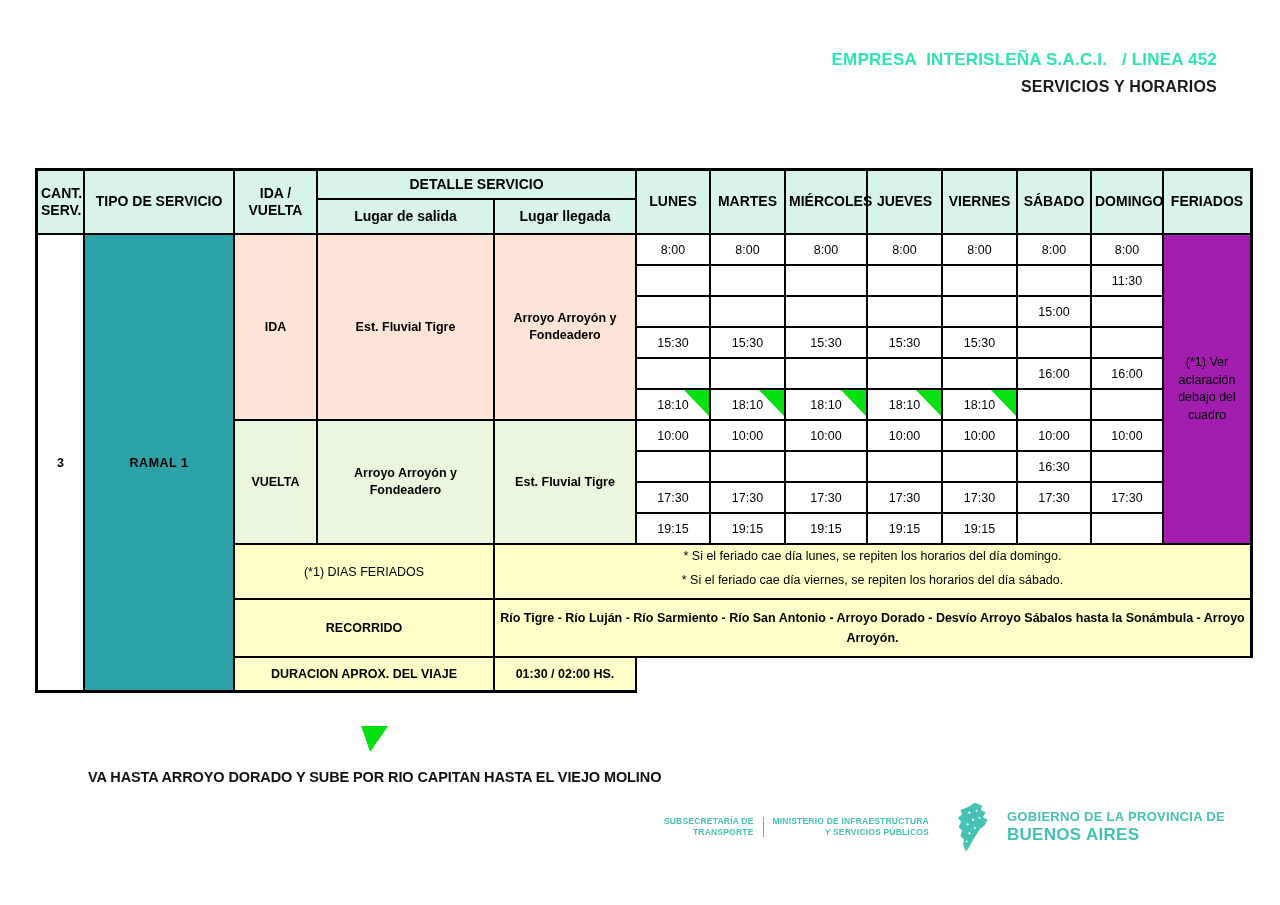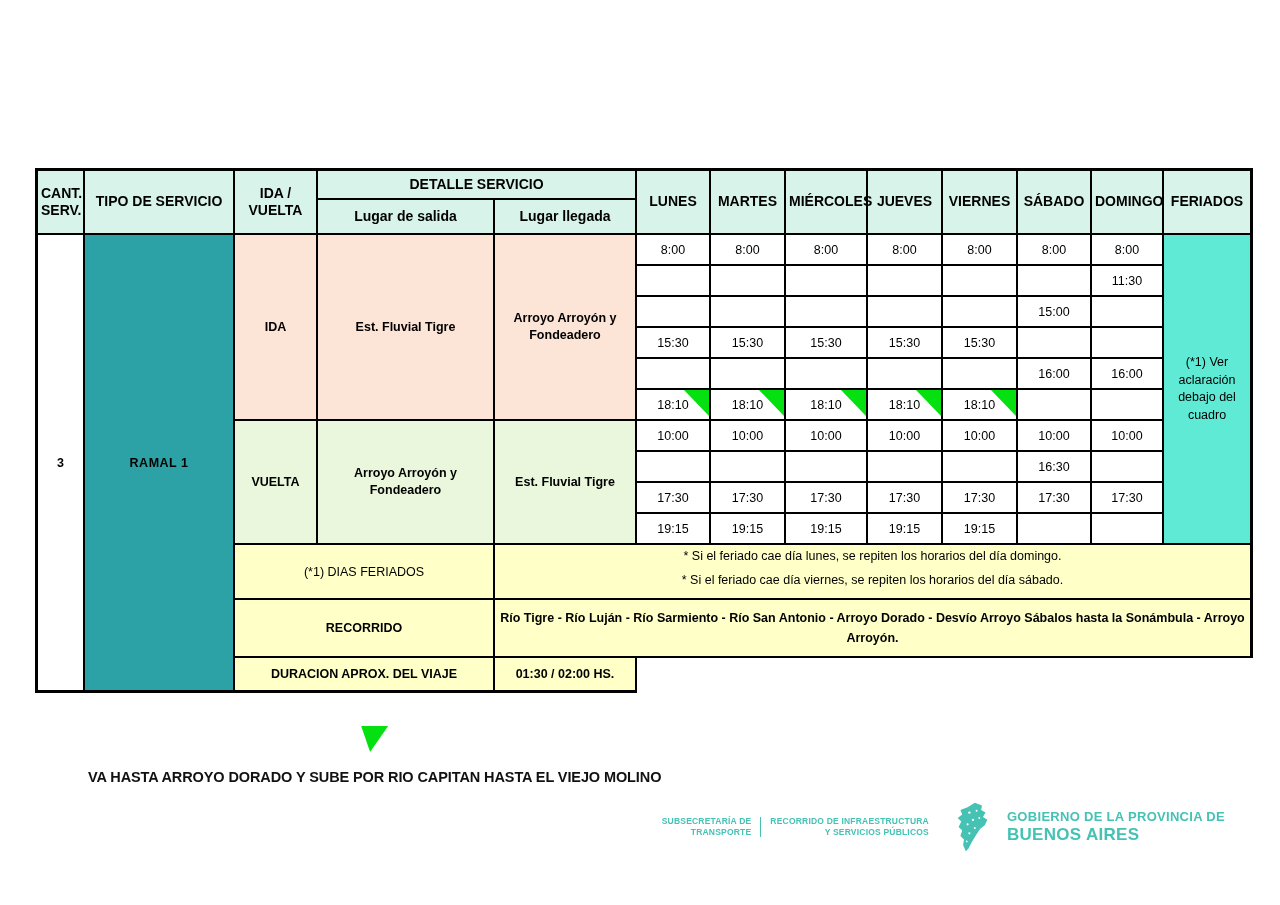--- a/index.html
+++ b/index.html
@@ -30,21 +30,21 @@
 
   td.cant{font-weight:bold;font-size:13px;background:#fff;}
   td.ramal{background:var(--ramal-teal);color:#fff;font-weight:bold;font-size:14.5px;letter-spacing:.5px;}
   td.ida{background:var(--ida-bg);}
   td.vuelta{background:var(--vuelta-bg);}
   td.dirlabel{font-weight:bold;font-size:12px;}
   td.place{font-weight:bold;font-size:12px;line-height:1.35;padding:0 12px;}
   td.time{position:relative;background:#fff;font-size:12.5px;}
   .tri{position:absolute;top:0;right:0;width:25px;height:26px;background:var(--tri-green);
        clip-path:polygon(0 0,100% 0,100% 100%);}
-  td.fnote{background:#5eead4;font-size:12px;line-height:1.4;padding:0 7px;}
+  td.fnote{background:#a21caf;font-size:12px;line-height:1.4;padding:0 7px;}
 
   td.note{background:var(--note-bg);}
   td.label-note{font-size:12.5px;}
   td.note-content{text-align:left;padding:5px 8px;vertical-align:top;}
   .note-line{font-size:12.5px;margin:2px 0 10px 0;}
   td.rec-label{font-weight:bold;font-size:12.5px;}
   td.rec-content{text-align:justify;font-weight:bold;font-size:12.5px;line-height:1.6;padding:3px 9px;}
   td.dur-label{font-weight:bold;font-size:12.5px;}
   td.dur-value{font-weight:bold;font-size:12.5px;}
   td.ghost{border:none !important;background:transparent;}
@@ -63,20 +63,24 @@
   .f-logo{margin:0 16px 0 26px;flex:none;}
   .f-gob{text-align:left;color:var(--footer-teal);}
   .gob-small{font-size:13px;font-weight:bold;letter-spacing:.3px;}
   .gob-big{font-size:17px;font-weight:bold;letter-spacing:.3px;margin-top:1px;}
 </style>
 </head>
 <body>
 
 <div class="page">
 
+  <div class="titleblock">
+    <div class="title-company">EMPRESA  INTERISLEÑA S.A.C.I.   / LINEA 452</div>
+    <div class="title-sub">SERVICIOS Y HORARIOS</div>
+  </div>
 
   <div class="tablewrap">
     <table class="schedule">
       <colgroup>
         <col style="width:50px">
           <col style="width:150px">
           <col style="width:83px">
         <col style="width:177px">
           <col style="width:142px">
         <col style="width:74px">
@@ -233,21 +237,21 @@
     <span class="legend-text">VA HASTA ARROYO DORADO Y SUBE POR RIO CAPITAN HASTA EL VIEJO MOLINO</span>
   </div>
 
   <div class="footer">
     <div class="f-block">
       <div>SUBSECRETARÍA DE</div>
       <div>TRANSPORTE</div>
     </div>
     <div class="f-div"></div>
     <div class="f-block">
-      <div>RECORRIDO DE INFRAESTRUCTURA</div>
+      <div>MINISTERIO DE INFRAESTRUCTURA</div>
       <div>Y SERVICIOS PÚBLICOS</div>
     </div>
     <svg class="f-logo" width="36" height="52" viewBox="0 0 40 56">
       <path d="M22 1 L30 4 L29 9 L34 12 L31 17 L36 20 L33 26 L28 30 L24 36 L19 44 L15 52 L12 55 L9 48 L10 42 L6 38 L8 32 L4 28 L7 22 L3 18 L8 14 L6 9 L14 6 Z" fill="#45c2b4"></path>
       <circle cx="16" cy="12" r="1.3" fill="#ffffff"></circle>
       <circle cx="24" cy="10" r="1.1" fill="#ffffff"></circle>
       <circle cx="20" cy="20" r="1.3" fill="#ffffff"></circle>
       <circle cx="27" cy="18" r="1.0" fill="#ffffff"></circle>
       <circle cx="14" cy="25" r="1.2" fill="#ffffff"></circle>
       <circle cx="22" cy="29" r="1.1" fill="#ffffff"></circle>

